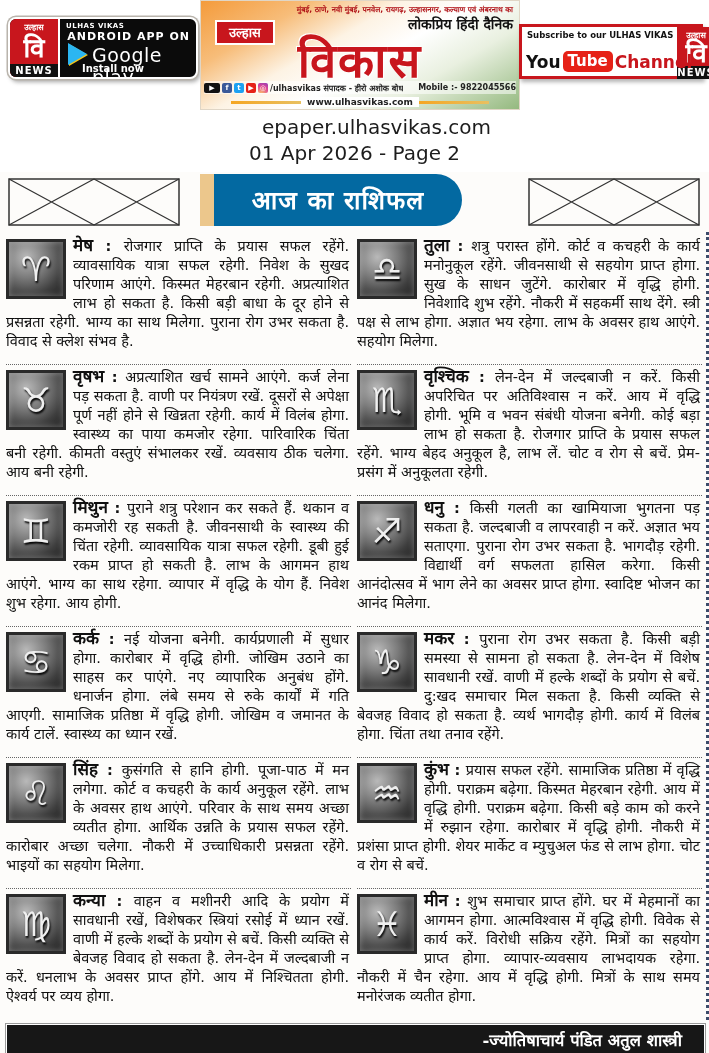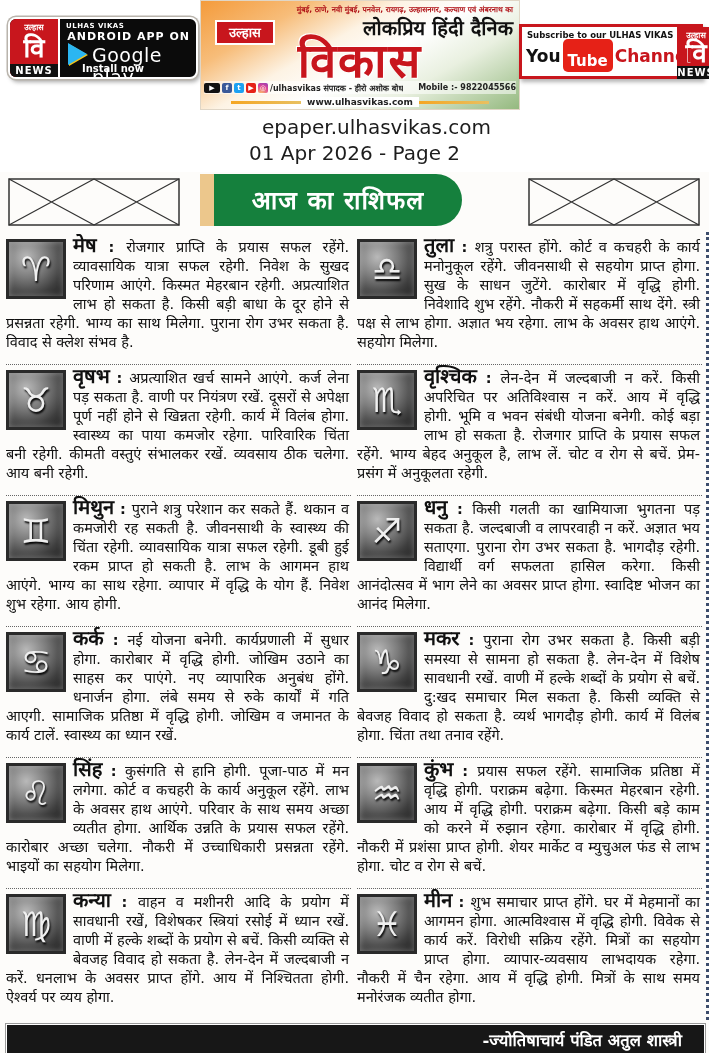--- a/index.html
+++ b/index.html
@@ -28,21 +28,21 @@
   .gp-play-tri { position:absolute; left:8px; top:24px; width:0; height:0; border-top:11px solid transparent; border-bottom:11px solid transparent; border-left:19px solid #2bb6f1; filter: drop-shadow(1px 1px 0 #f5c518); }
   .gp-store { position:absolute; top:25px; left:32px; font-size:19px; letter-spacing:.5px; font-weight:400; }
   .gp-line2 { position:absolute; bottom:3px; left:22px; font-size:10px; font-weight:bold; }
 
   .paper-banner {
     position:absolute; left:200px; top:0; width:320px; height:110px;
     background: linear-gradient(150deg, #f49b3b 0%, #f7bd7a 22%, #fdf3e4 40%, #ffffff 55%, #e9f0e0 72%, #94b97f 100%);
     border:1px solid #e0d6c6;
   }
   .coverage { position:absolute; top:3px; right:6px; font-size:7.5px; color:#b01217; font-weight:bold; white-space:nowrap; }
-  .tagline  { position:absolute; top:13px; right:6px; font-size:20px; color:#111; font-weight:bold; }
+  .tagline  { position:absolute; top:13px; right:6px; font-size:14px; color:#111; font-weight:bold; }
   .ulhas-tab { position:absolute; top:21px; left:16px; background:#c8161d; color:#fff; font-weight:bold; font-size:13px; padding:1px 12px 2px; box-shadow:0 0 0 2px #fff; }
   .vikas { position:absolute; top:36px; left:0; width:100%; text-align:center; font-size:47px; font-weight:900; color:#c8161d; line-height:1.0; letter-spacing:2px; text-shadow: 1px 1px 0 #fff, -1px -1px 0 #fff; }
   .social-row { position:absolute; bottom:15px; left:3px; right:3px; height:13px; display:flex; align-items:center; gap:2px; font-size:8px; color:#222; background:rgba(255,255,255,.55); }
   .mini-ic { display:inline-block; width:10px; height:10px; border-radius:2px; color:#fff; font-size:7px; font-weight:bold; text-align:center; line-height:10px; flex:0 0 auto; }
   .ic-gp { background:#111; width:16px; }
   .ic-fb { background:#3b5998; }
   .ic-tw { background:#1da1f2; }
   .ic-yt { background:#e62117; }
   .ic-ig { background: radial-gradient(circle at 30% 110%, #fdc468, #df4996 60%, #8a3ab9); }
   .social-text { font-weight:bold; white-space:nowrap; overflow:hidden; }
@@ -53,56 +53,56 @@
 
   .yt-badge {
     position:absolute; left:519px; top:24px; width:184px; height:55px;
     background:#fff; border:3px solid #c8161d; box-shadow:2px 3px 4px rgba(0,0,0,.3);
     display:flex; align-items:stretch;
   }
   .yt-left { flex:1; padding:3px 2px 2px 5px; position:relative; }
   .yt-sub { font-size:8.5px; font-weight:bold; color:#111; white-space:nowrap; }
   .yt-line2 { position:absolute; bottom:4px; left:4px; display:flex; align-items:center; gap:2px; }
   .yt-you { font-size:17px; font-weight:900; color:#111; }
-  .yt-tube { font-size:15px; font-weight:900; color:#fff; background:#e62117; border-radius:5px; padding:13px 5px 2px; }
+  .yt-tube { font-size:15px; font-weight:900; color:#fff; background:#e62117; border-radius:5px; padding:1px 5px 2px; }
   .yt-channel { font-size:17px; font-weight:900; color:#c8161d; }
   .yt-logo { width:44px; background:#c8161d; display:flex; flex-direction:column; align-items:center; justify-content:space-between; border-left:2px solid #fff; }
 
   
   .page-info { text-align:center; padding:8px 0 6px; background:#fff; color:#1c1c1c; }
   .page-info .url  { font-size:20px; line-height:26px;margin-left:44px; }
   .page-info .date { font-size:20px; line-height:26px; }
 
   
   .title-row { position:relative; height:58px; margin-top:2px; }
   .xbox { position:absolute; top:4px; }
   .xbox.left { left:8px; }
   .xbox.right { left:528px; }
   .title-banner {
     position:absolute; left:200px; top:0; width:262px; height:52px;
     display:flex; align-items:stretch;
   }
   .tan-strip { width:14px; background:#ecc78c; }
-  .red-banner { flex:1; background:#15803d; border-radius:0 27px 27px 0; display:flex; align-items:center; justify-content:center; }
+  .red-banner { flex:1; background:#0369a1; border-radius:0 27px 27px 0; display:flex; align-items:center; justify-content:center; }
   .red-banner h1 { color:#fff; font-size:25px; font-weight:bold; letter-spacing:1px; padding-bottom:3px; }
 
   
   .grid { display:flex; gap:6px; padding:2px 4px 0 6px; border-right:3px dotted #3c4c6b; }
   .col { flex:1; min-width:0; }
   .entry { padding:2px 2px 4px 0; min-height:131px; border-bottom:1.5px dotted #666; overflow:hidden; }
   .entry.last { border-bottom:none; }
   .zicon {
     float:left; width:60px; height:60px; margin:3px 7px 2px 0;
     background: radial-gradient(circle at 32% 28%, #b9b9b9 0%, #7c7c7c 38%, #3f3f3f 72%, #1d1d1d 100%);
     border:3px solid #2a2a2a; box-shadow: inset 0 0 6px rgba(255,255,255,.35);
     display:flex; align-items:center; justify-content:center;
   }
   .zglyph { color:#efefef; font-size:34px; line-height:1; text-shadow:1px 2px 2px #000; }
   .entry p { text-align:justify; font-size:14.5px; line-height:19px; color:#101010; }
-  .sign { font-weight:bold; font-size:20px; }
+  .sign { font-weight:bold; font-size:17px; }
   .sep { font-weight:bold; }
 
   
   .astro-bar {
     margin:4px 4px 0 6px; height:31px; background:#171717;
     border:1px solid #fff; box-shadow:0 0 0 1px #9a9a9a;
     display:flex; align-items:center; justify-content:flex-end; padding-right:22px;
   }
   .astro-bar span { color:#fff; font-size:16.5px; font-weight:bold; }
 </style>

